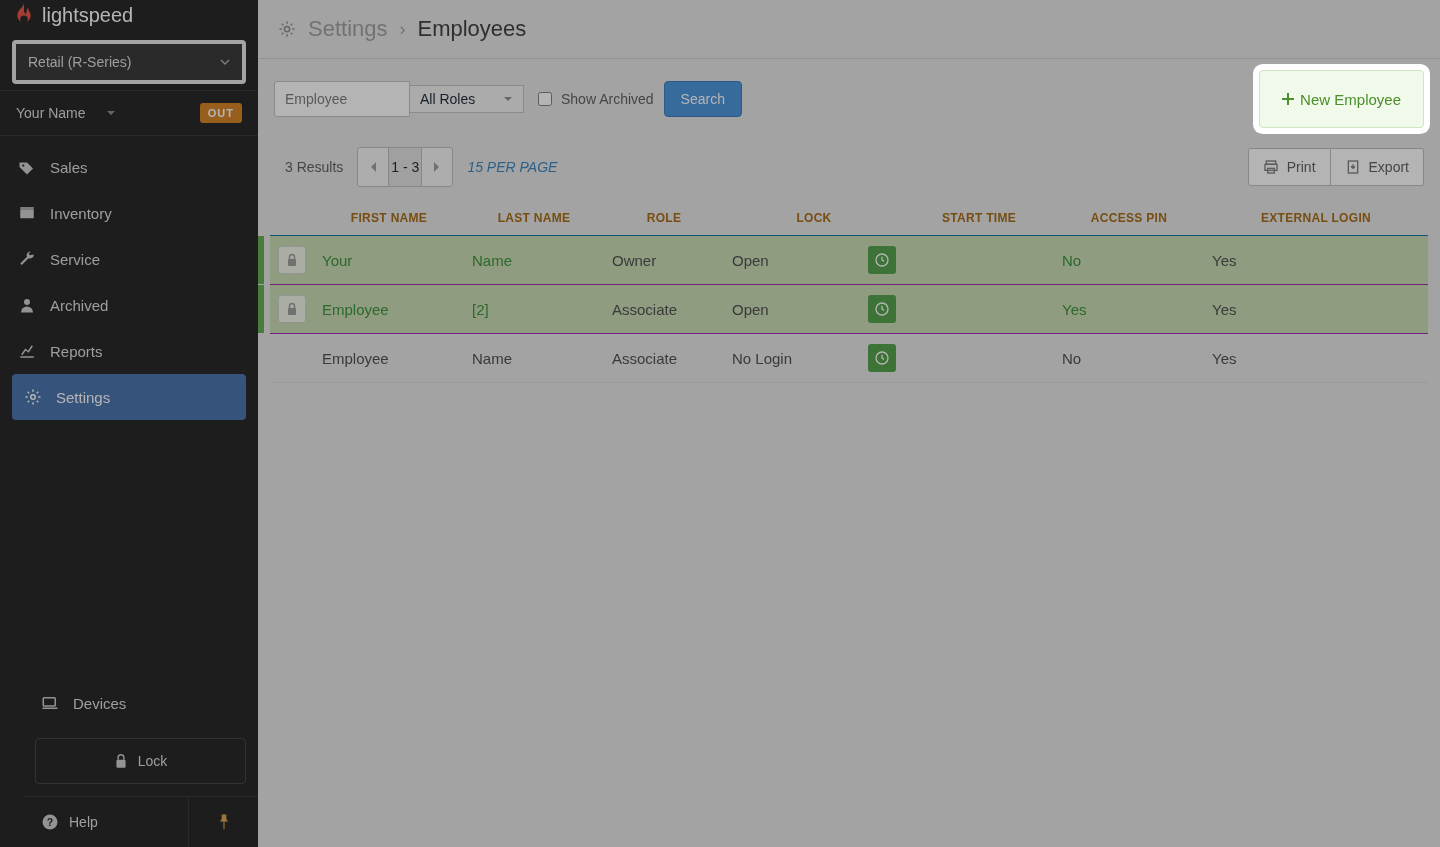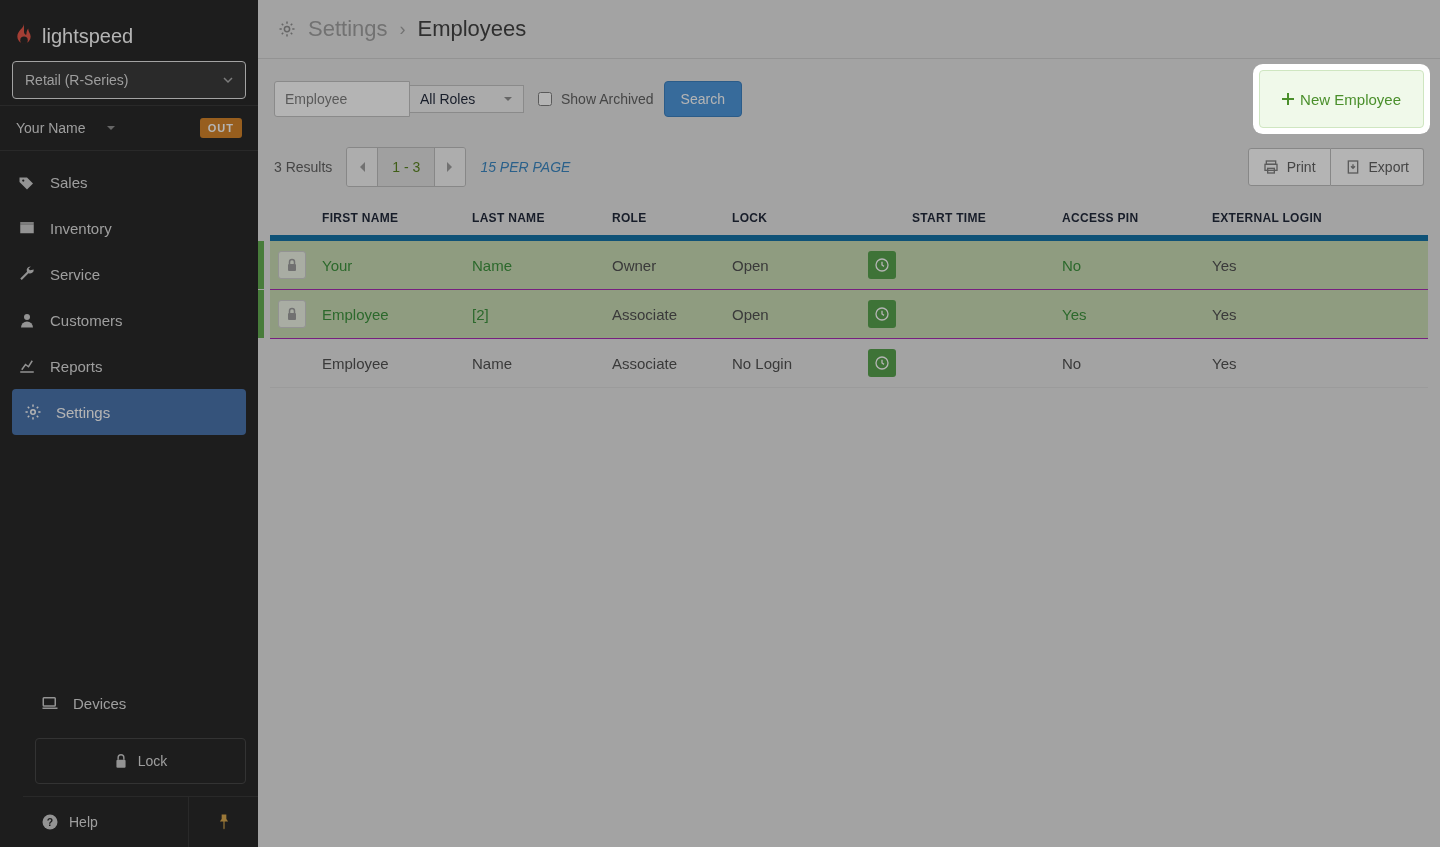--- a/index.html
+++ b/index.html
@@ -1,23 +1,23 @@
 <!DOCTYPE html>
 <html><head>
 <meta charset="utf-8">
 <style>
   * { box-sizing: border-box; }
   html, body { margin:0; padding:0; height:100%; font-family: -apple-system, "Helvetica Neue", Arial, sans-serif; font-size:14px; color:#333; }
   body { display:flex; width:1440px; height:847px; overflow:hidden; position:relative; }
 
   
   .sidebar { width:258px; background:#171717; color:#ccc; display:flex; flex-direction:column; }
-  .brand { display:flex; align-items:center; gap:8px; padding:23px 14px 12px 14px; color:#fff; font-size:20px; font-weight:500; }
+  .brand { display:flex; align-items:center; gap:8px; padding:2px 14px 12px 14px; color:#fff; font-size:20px; font-weight:500; }
   .brand .flame { width:20px; height:26px; }
-  .shop-select { margin:0 12px 6px 12px; background:#2b2b2b; border:1px solid #e5e5e5; border-radius:4px; padding:10px 12px; color:#ddd; display:flex; align-items:center; justify-content:space-between; cursor:pointer;gap:44px; }
+  .shop-select { margin:0 12px 6px 12px; background:#2b2b2b; border:4px solid #e5e5e5; border-radius:4px; padding:10px 12px; color:#ddd; display:flex; align-items:center; justify-content:space-between; cursor:pointer;gap:44px; }
   .shop-context { margin:0 12px 12px 12px; background:#2b2b2b; border:1px solid #3a3a3a; border-radius:4px; padding:10px 12px; color:#ddd; }
   .shop-context .line1 { font-weight:400; }
   .shop-context .line2 { font-weight:600; }
   .user-row { display:flex; align-items:center; justify-content:space-between; padding:12px 16px; border-top:1px solid #2a2a2a; border-bottom:1px solid #2a2a2a; }
   .user-name-dd { display:flex; align-items:center; gap:20px; color:#ddd; cursor:pointer; }
   .badge-out { background:#d37b19; color:#fff; font-weight:700; letter-spacing:1px; font-size:11px; padding:4px 8px; border-radius:3px; }
   .nav { padding-top:8px; flex:1; }
   .nav-item { display:flex; align-items:center; gap:14px; padding:14px 18px; color:#ddd; cursor:pointer; font-size:15px; }
   .nav-item .icon { width:18px; height:18px; flex-shrink:0; }
   .nav-item.active { background:#3d6aa8; color:#fff; border-radius:4px; margin:0 12px; padding:14px 12px; }
@@ -36,35 +36,35 @@
 
   .filterbar { display:flex; align-items:center; gap:0; padding:12px 16px 12px 16px; }
   .filterbar .input { height:36px; background:#fff; border:1px solid #bfbfbf; border-radius:3px 0 0 3px; padding:0 10px; width:136px; font-size:14px; color:#555; }
   .filterbar .select { height:28px; background:#f2f2f2; border:1px solid #bfbfbf; border-left:none; border-radius:0; display:flex; align-items:center; justify-content:space-between; padding:0 10px; width:114px; color:#0f172a; cursor:pointer; }
   .filterbar .show-arch { display:flex; align-items:center; gap:6px; margin-left:10px; color:#555; cursor:pointer; }
   .filterbar .show-arch input { width:14px; height:14px; }
   .filterbar .search-btn { height:36px; margin-left:10px; background:#3f8fd9; color:#fff; border:1px solid #2d78bd; border-radius:4px; padding:0 16px; font-size:14px; cursor:pointer; }
   .filterbar .spacer { flex:1; }
   .new-emp { height:58px; background:#f0f9ea; border:1px solid #cfe6c1; border-radius:4px; display:flex; align-items:center; gap:6px; padding:0 22px; color:#4a8f2b; font-size:15px; cursor:pointer; margin:-1px 0 -1px 0; box-shadow:0 0 0 6px #fff; }
 
-  .listbar { display:flex; align-items:center; padding:8px 16px 14px 16px; gap:14px; }
+  .listbar { display:flex; align-items:center; padding:8px 16px 14px 16px; gap:14px;margin-left:11px; }
   .results-count { color:#555; }
   .pager { display:flex; border:1px solid #bbb; border-radius:3px; overflow:hidden; }
   .pager .pg { height:38px; width:30px; display:flex; align-items:center; justify-content:center; color:#888; cursor:pointer; background:#f4f4f4; }
-  .pager .pg.range { width:auto; padding:0 14px; background:#e0e0e0; border-left:1px solid #bbb; border-right:1px solid #bbb; color:#4d7c0f; }
+  .pager .pg.range { width:auto; padding:0 2px; background:#e0e0e0; border-left:1px solid #bbb; border-right:1px solid #bbb; color:#0f172a; }
   .perpage { color:#2b7fbf; font-weight:500; cursor:pointer;font-style:italic; }
   .listbar .spacer { flex:1; }
   .btn-outline { height:38px; background:#fff; border:1px solid #bbb; border-radius:3px; display:flex; align-items:center; gap:8px; padding:0 14px; color:#555; cursor:pointer; }
   .btn-group { display:flex; }
   .btn-group .btn-outline:first-child { border-radius:3px 0 0 3px; }
   .btn-group .btn-outline:last-child { border-radius:0 3px 3px 0; border-left:none; }
 
   
   .table { width:calc(100% - 24px); margin:0 12px; border-collapse:collapse; }
-  .table thead th { text-align:left; font-size:12px; font-weight:600; letter-spacing:0.3px; color:#0f172a; padding:10px 8px; border-bottom:6px solid #0369a1; }
+  .table thead th { text-align:center; font-size:12px; font-weight:600; letter-spacing:0.3px; color:#a16207; padding:10px 8px; border-bottom:1px solid #0369a1; }
   .table td { padding:10px 8px; border-bottom:1px solid #d9d9d9; color:#444; font-size:15px; vertical-align:middle; }
   .col-handle { width:42px; }
   .col-first { width:150px; }
   .col-last  { width:140px; }
   .col-role  { width:120px; }
   .col-lock  { width:180px; }
   .col-start { width:150px; }
   .col-pin   { width:150px; }
   .col-ext   { }
   .lock-cell { background:#fff; border:1px solid #ccc; border-radius:3px; width:28px; height:28px; display:flex; align-items:center; justify-content:center; color:#888; }
@@ -132,21 +132,21 @@
       <svg class="icon" viewBox="0 0 24 24">
           <path fill="#ccc" d="M21 6a5 5 0 0 1-7 5L5 20l-2-2 9-9a5 5 0 0 1 5-7l-3 3 2 2z"></path>
         </svg>
       <span>Service</span>
     </div>
     <div class="nav-item">
       <svg class="icon" viewBox="0 0 24 24">
           <circle cx="12" cy="8" r="4" fill="#ccc"></circle>
           <path fill="#ccc" d="M4 22a8 8 0 0 1 16 0z"></path>
         </svg>
-      <span>Customers</span>
+      <span>Archived</span>
     </div>
     <div class="nav-item">
       <svg class="icon" viewBox="0 0 24 24">
           <path fill="none" stroke="#ccc" stroke-width="2" d="M3 20h18M5 17l5-7 4 3 5-8"></path>
         </svg>
       <span>Reports</span>
     </div>
     <div class="nav-item active">
       <svg class="icon" viewBox="0 0 24 24">
           <circle cx="12" cy="12" r="3" fill="none" stroke="#fff" stroke-width="2"></circle>

